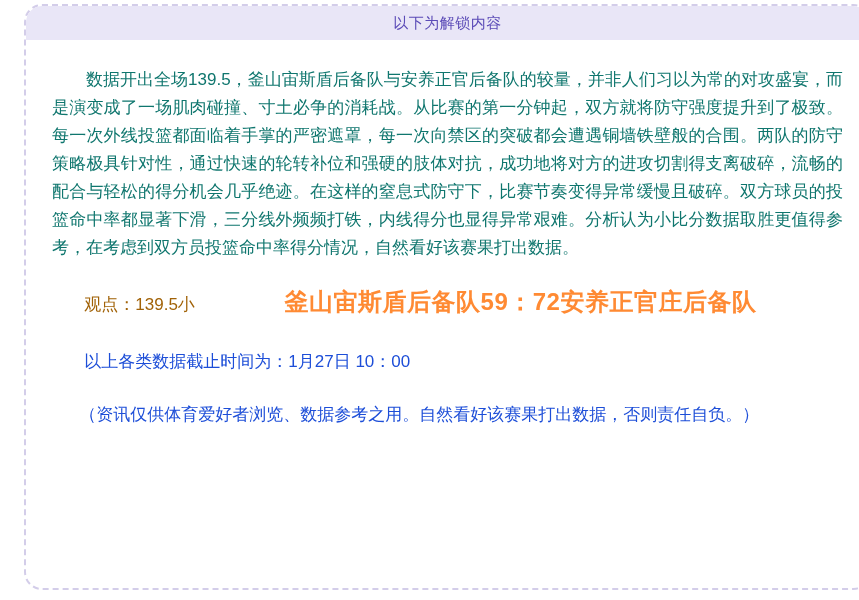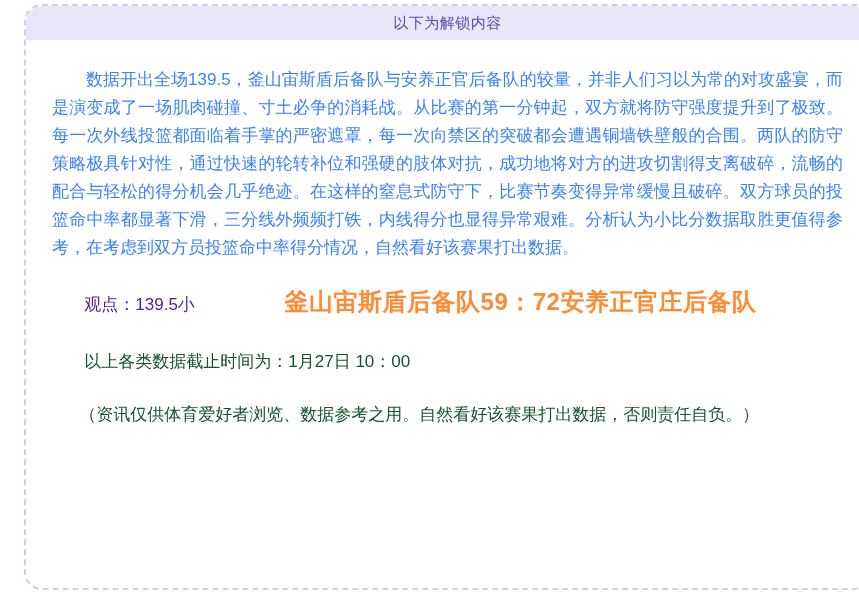--- a/index.html
+++ b/index.html
@@ -47,47 +47,47 @@
     font-size: 18px;
     line-height: 26px;
     font-weight: bold;
     color: #333333;
     text-indent: 1.6em;
   }
   .analysis {
     margin: 26px 0 0 0;
     font-size: 17px;
     line-height: 28px;
-    color: #3b82f6;
+    color: #0f766e;
     text-indent: 2em;
     text-align: justify;
   }
   .viewpoint-row {
     margin: 21px 0 0 0;
     font-size: 17px;
     line-height: 38px;
     white-space: nowrap;
   }
   .viewpoint-label {
-    color: #4c1d95;
+    color: #a16207;
     text-indent: 0;
     margin-left: 1.9em;
   }
   .score-prediction {
     color: #ff8a33;
     font-size: 24px;
     font-weight: bold;
     margin-left: 85px;
     letter-spacing: 0.5px;
   }
   .meta-line {
     margin: 24px 0 0 0;
     font-size: 17px;
     line-height: 28px;
-    color: #14532d;
+    color: #1d4ed8;
     text-indent: 1.9em;
   }
   .meta-line.disclaimer {
     margin-top: 25px;
     text-indent: 1.6em;
   }
 </style>
 </head>
 <body>
 

